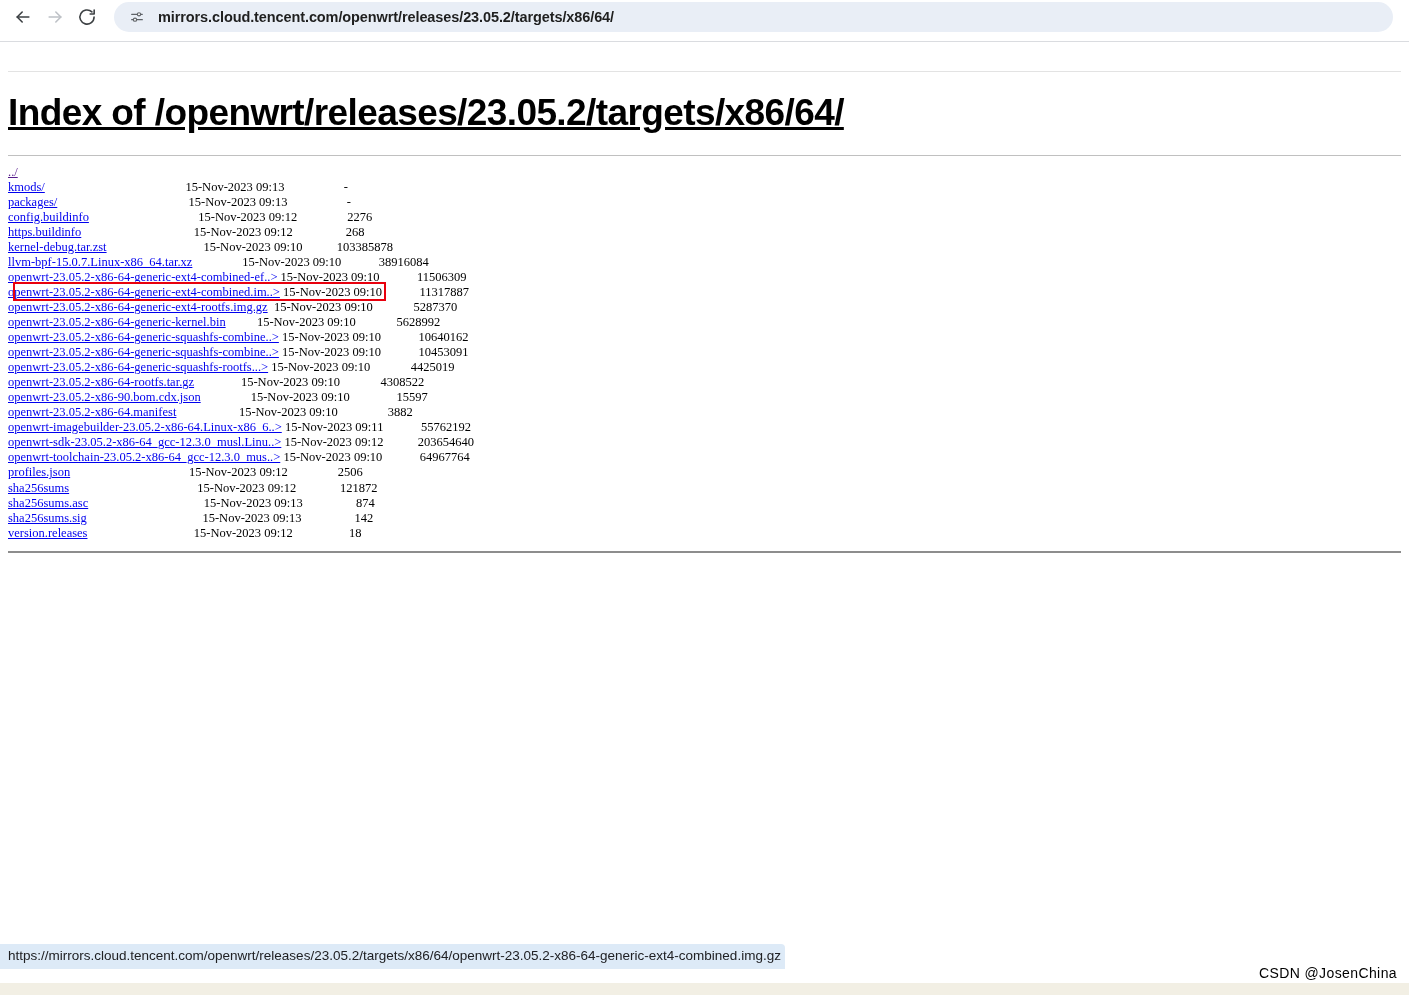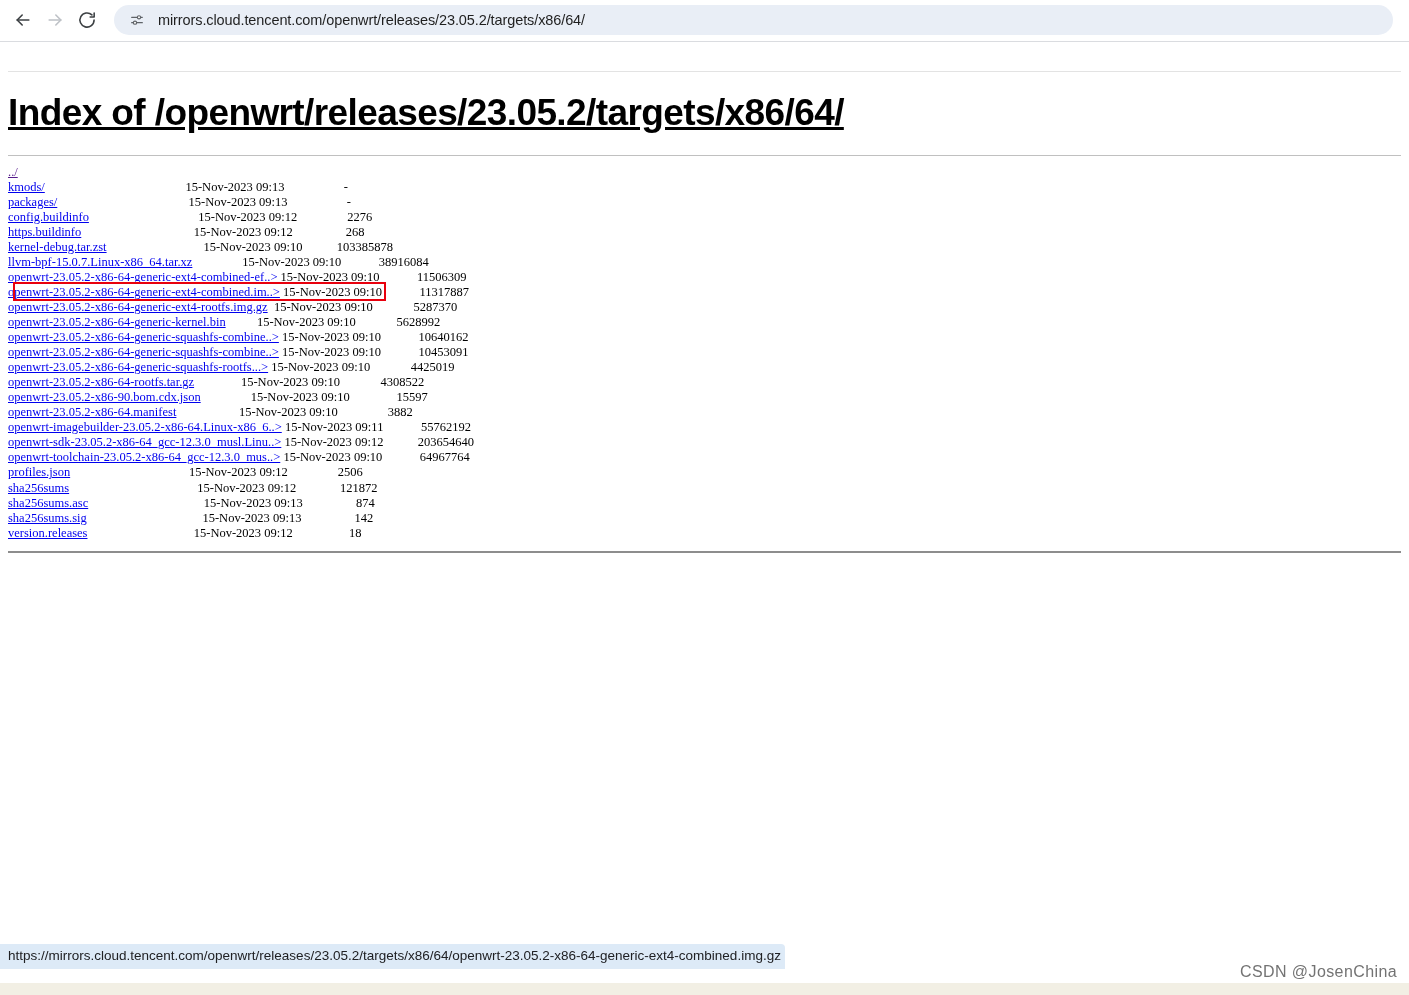--- a/index.html
+++ b/index.html
@@ -12,22 +12,23 @@
     font-family: "Liberation Sans", sans-serif;
   }
 
   
   .browser-toolbar {
     position: absolute;
     top: 0; left: 0;
     width: 1409px; height: 40px;
     background: #ffffff;
     display: flex;
-    align-items: center;
+    align-items: flex-end;
     padding: 8px 8px;
+    font-weight: bold;
   }
   .nav-btn {
     width: 30px; height: 30px;
     display: flex; align-items: center; justify-content: center;
     border-radius: 50%;
     flex: 0 0 auto;
     margin-right: 2px;
     cursor: pointer;
   }
   .nav-btn svg { display: block; }
@@ -160,22 +161,22 @@
     padding: 2px 4px 3px 8px;
     border-top-right-radius: 4px;
     white-space: nowrap;
     z-index: 20;
   }
 
   .watermark {
     position: absolute;
     right: 12px; bottom: 14px;
     font-family: "Liberation Sans", sans-serif;
-    font-size: 16px;
-    color: #737373;
+    font-size: 14px;
+    color: #000000;
     letter-spacing: 0.4px;
     z-index: 20;
     white-space: nowrap;
     text-align: right;
   }
 
   .bottom-strip {
     position: absolute;
     left: 0; bottom: 0;
     width: 1409px; height: 12px;

